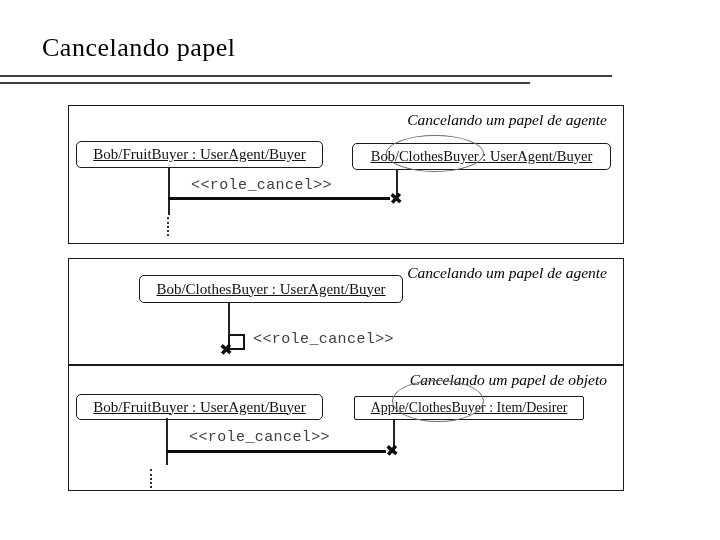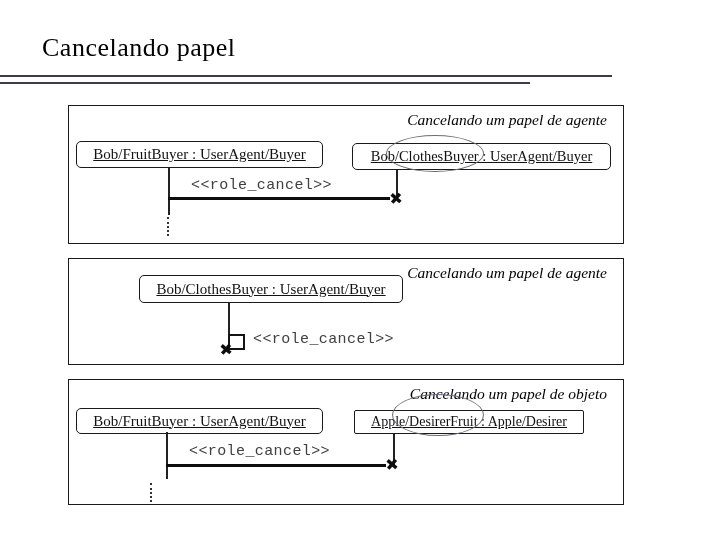--- a/index.html
+++ b/index.html
@@ -25,21 +25,21 @@
   .rule{position:absolute;background:var(--rule);height:1.6px;}
   .rule-1{left:0;top:75px;width:612px;}
   .rule-2{left:0;top:82px;width:530px;}
 
   .panel{
     position:absolute;left:68px;width:556px;
     border:1.5px solid #1a1a1a;background:#fff;
   }
   .panel-1{top:105px;height:139px;}
   .panel-2{top:258px;height:107px;}
-  .panel-3{top:379px;height:126px;}
+  .panel-3{top:365px;height:126px;}
 
   .caption{
     position:absolute;right:16px;top:5px;
     font-style:italic;font-size:15.5px;color:#000;
     white-space:nowrap;
   }
   .obj-box{
     position:absolute;
     border:1.5px solid #1a1a1a;border-radius:5px;
     display:flex;align-items:center;justify-content:center;
@@ -121,21 +121,21 @@
   </div>
 
   <div class="panel panel-3">
     <div class="caption">Cancelando um papel de objeto</div>
 
     <div class="obj-box" style="left:7px;top:28px;width:247px;height:26px;">
       <span>Bob/FruitBuyer : UserAgent/Buyer</span>
     </div>
 
     <div class="obj-box square-corners" style="left:285px;top:30px;width:230px;height:24px;font-size:14px;">
-      <span>Apple/DesirerFruit : Apple/Desirer</span>
+      <span>Apple/ClothesBuyer : Item/Desirer</span>
     </div>
     <div class="role-ellipse" style="left:323px;top:14px;width:92px;height:42px;"></div>
 
     <div class="lifeline" style="left:97px;top:52px;height:47px;"></div>
     <div class="lifeline-dots" style="left:81px;top:103px;height:19px;"></div>
     <div class="lifeline" style="left:324px;top:54px;height:31px;"></div>
 
     <div class="msg-label" style="left:120px;top:63px;">&lt;&lt;role_cancel&gt;&gt;</div>
     <div class="msg-line" style="left:97px;top:84px;width:220px;"></div>
     <div class="destroy" style="left:314px;top:75px;">✖</div>

